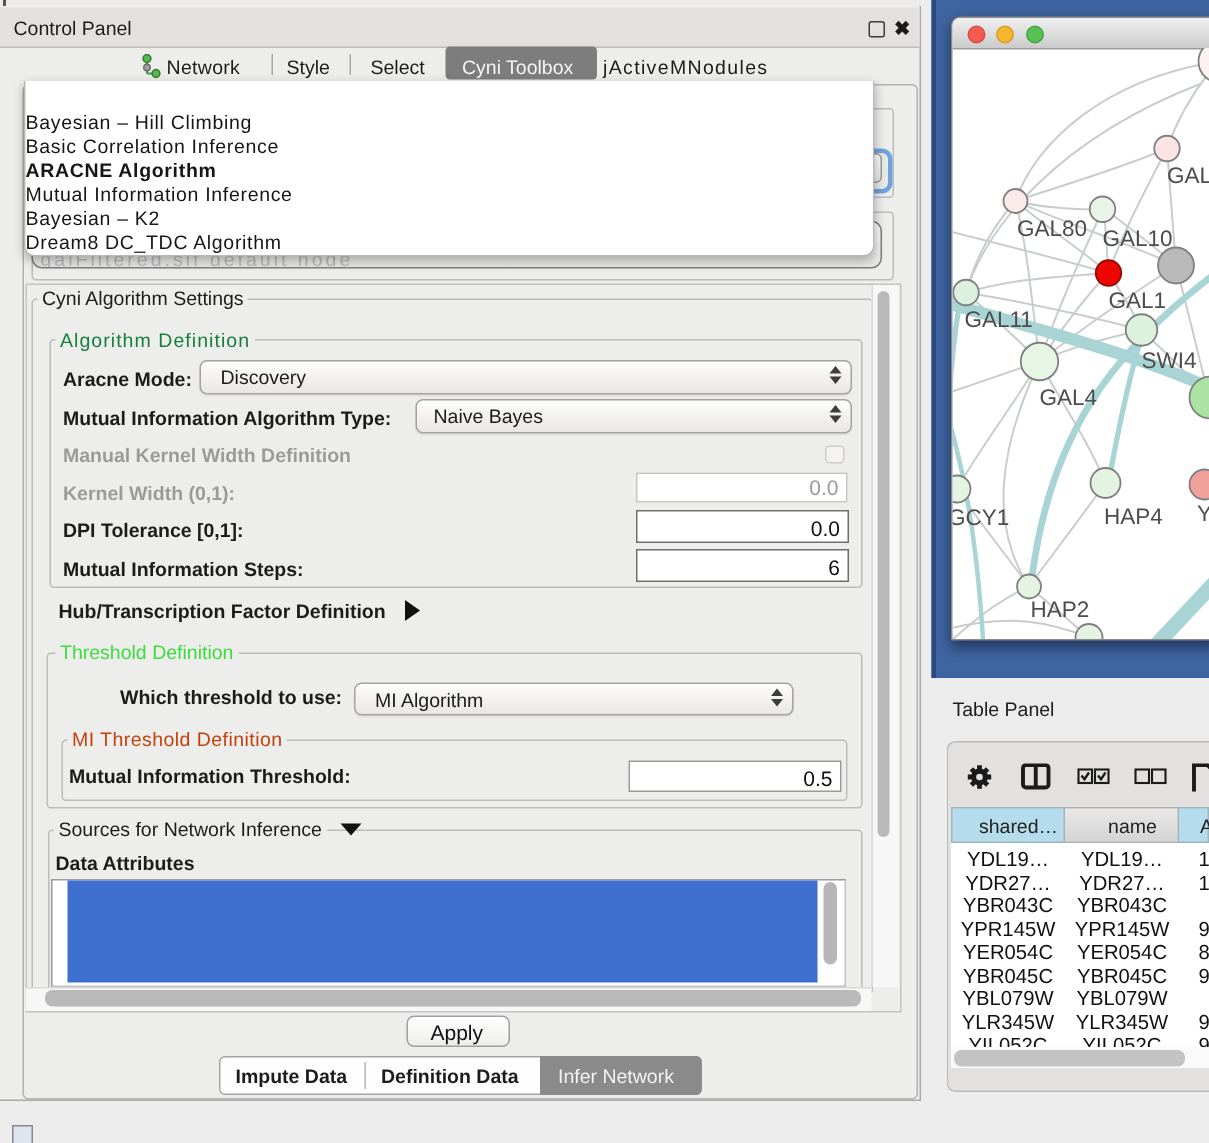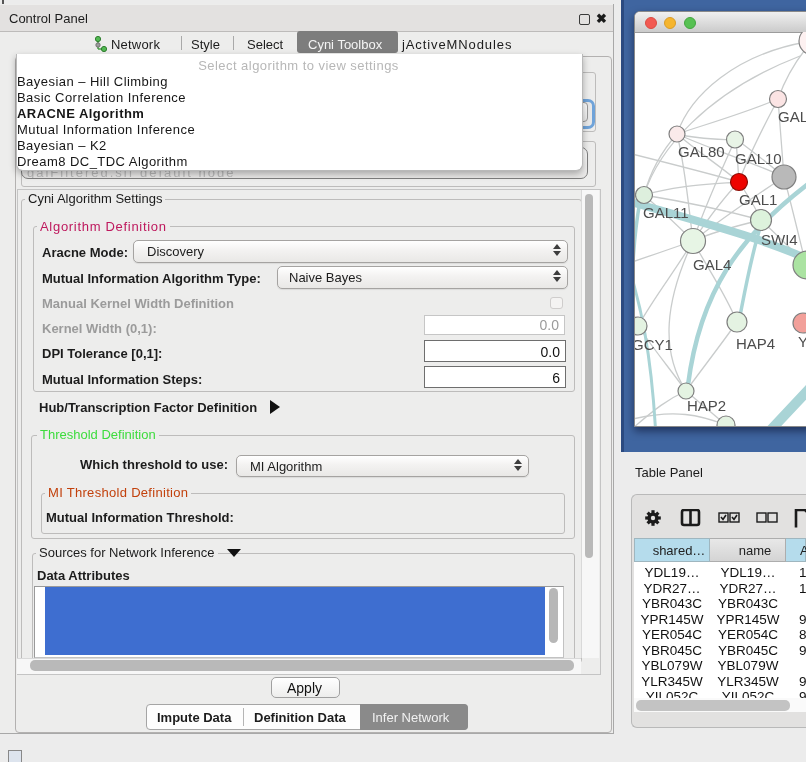--- a/index.html
+++ b/index.html
@@ -59,21 +59,21 @@
   <div class="abs" style="left:21px;top:147px;width:565px;height:30px;border:1.5px solid #7e7e7e;border-radius:7px;background:linear-gradient(#fdfdfd,#e9e8e7);overflow:hidden;">
     <div class="abs t13" style="left:5px;top:18px;color:#bbbbbb;letter-spacing:2px;">galFiltered.sif default node</div>
   </div>
 
   <div class="abs" style="left:17px;top:189px;width:582px;height:484px;border:1px solid #c4c4c4;background:#ededec;"></div>
 
   <div class="abs gbox" style="left:21px;top:199px;width:559px;height:462px;"></div>
   <div class="abs t13 legend" style="left:25px;top:192px;">Cyni Algorithm Settings</div>
 
   <div class="abs gbox" style="left:33px;top:226px;width:540px;height:164px;"></div>
-  <div class="abs t13 legend" style="left:37px;top:220px;color:#be185d;letter-spacing:0.7px;">Algorithm Definition</div>
+  <div class="abs t13 legend" style="left:37px;top:220px;color:#15803d;letter-spacing:0.7px;">Algorithm Definition</div>
 
   <div class="abs t13 b" style="left:42px;top:246px;">Aracne Mode:</div>
   <div class="abs combo" style="left:133px;top:240px;width:433px;height:21px;">
     <div class="abs t13" style="left:13px;top:4px;">Discovery</div>
     <div class="spin" style="top:3px;">
         <div class="up"></div>
         <div class="dn"></div>
       </div>
   </div>
 
@@ -109,20 +109,21 @@
     <div class="abs t13" style="left:13px;top:4px;">MI Algorithm</div>
     <div class="spin" style="top:3px;">
         <div class="up"></div>
         <div class="dn"></div>
       </div>
   </div>
 
   <div class="abs gbox" style="left:41px;top:493px;width:522px;height:39px;"></div>
   <div class="abs t13 legend" style="left:45px;top:486px;color:#c2410c;letter-spacing:0.3px;text-align:center;">MI Threshold Definition</div>
   <div class="abs t13 b" style="left:46px;top:511px;">Mutual Information Threshold:</div>
+  <div class="abs tfield" style="left:419px;top:507px;width:142px;height:21px;border-color:#999;padding:3px 5px 0 0;box-sizing:border-box;">0.5</div>
 
   <div class="abs gbox" style="left:32px;top:553px;width:541px;height:106px;"></div>
   <div class="abs t13 legend" style="left:36px;top:546px;">Sources for Network Inference</div>
   <div class="abs" style="left:227px;top:549px;width:0;height:0;border-left:7.5px solid transparent;border-right:7.5px solid transparent;border-top:8px solid #111;"></div>
 
   <div class="abs t13 b" style="left:37px;top:569px;">Data Attributes</div>
 
   <div class="abs" style="left:34px;top:586px;width:528px;height:70px;background:#fff;border:1px solid #9a9a9a;border-right-color:#c2c2c2;border-bottom-color:#c2c2c2;"></div>
   <div class="abs" style="left:45px;top:587px;width:500px;height:68px;background:#3e6ed0;"></div>
   <div class="abs" style="left:549px;top:588px;width:9px;height:55px;background:#b7b7b7;border-radius:5px;"></div>
@@ -136,21 +137,20 @@
   <div class="abs" style="left:271px;top:680px;width:67px;text-align:center;font-size:14px;color:#111;">Apply</div>
 
   <div class="abs" style="left:146px;top:704px;width:322px;height:26px;background:#fdfdfd;border:1px solid #a5a5a5;border-radius:4px;box-sizing:border-box;"></div>
   <div class="abs" style="left:243px;top:708px;width:1px;height:18px;background:#b5b5b5;"></div>
   <div class="abs" style="left:360px;top:704px;width:108px;height:26px;background:#8a8a8a;border-radius:0 4px 4px 0;box-sizing:border-box;"></div>
   <div class="abs t13 b" style="left:157px;top:711px;">Impute Data</div>
   <div class="abs t13 b" style="left:254px;top:711px;">Definition Data</div>
   <div class="abs t13" style="left:372px;top:711px;color:#f2f2f2;">Infer Network</div>
 
   <div class="abs" style="left:16px;top:54px;width:565px;height:116px;background:#fff;border:1px solid #b9b9b9;border-top:none;border-radius:0 0 7px 7px;box-shadow:0 3px 7px rgba(0,0,0,0.3);"></div>
-  <div class="abs" style="left:16px;top:58px;width:565px;text-align:center;font-size:13px;letter-spacing:0.45px;color:#b7b7b7;">Select algorithm to view settings</div>
   <div class="abs" style="left:17px;top:74px;font-size:13px;letter-spacing:0.45px;line-height:16.1px;color:#161616;white-space:nowrap;">Bayesian – Hill Climbing<br>Basic Correlation Inference<br><span class="b">ARACNE Algorithm</span><br>Mutual Information Inference<br>Bayesian – K2<br>Dream8 DC_TDC Algorithm</div>
 
   <div class="abs" style="left:8px;top:750px;width:12px;height:12px;background:#dde4ee;border:1px solid #888;"></div>
 
   <div class="abs" style="left:621px;top:0;width:185px;height:452px;background:#3f65a0;border-left:3px solid #2b4a80;box-sizing:border-box;"></div>
 
   <div class="abs" style="left:634px;top:11px;width:176px;height:414px;background:#fff;border:1px solid #8a8a8a;border-radius:6px 6px 0 0;box-shadow:0 4px 9px rgba(0,0,25,0.5);overflow:hidden;">
     <div style="position:absolute;left:0;top:0;width:100%;height:20px;background:linear-gradient(#f0f0f0,#cbcbcb);border-bottom:1px solid #9c9c9c;"></div>
     <div style="position:absolute;left:10px;top:5px;width:12px;height:12px;border-radius:50%;background:#f25a52;border:1px solid #d94c42;box-sizing:border-box;"></div>
     <div style="position:absolute;left:29px;top:5px;width:12px;height:12px;border-radius:50%;background:#f5b52e;border:1px solid #d89b28;box-sizing:border-box;"></div>

